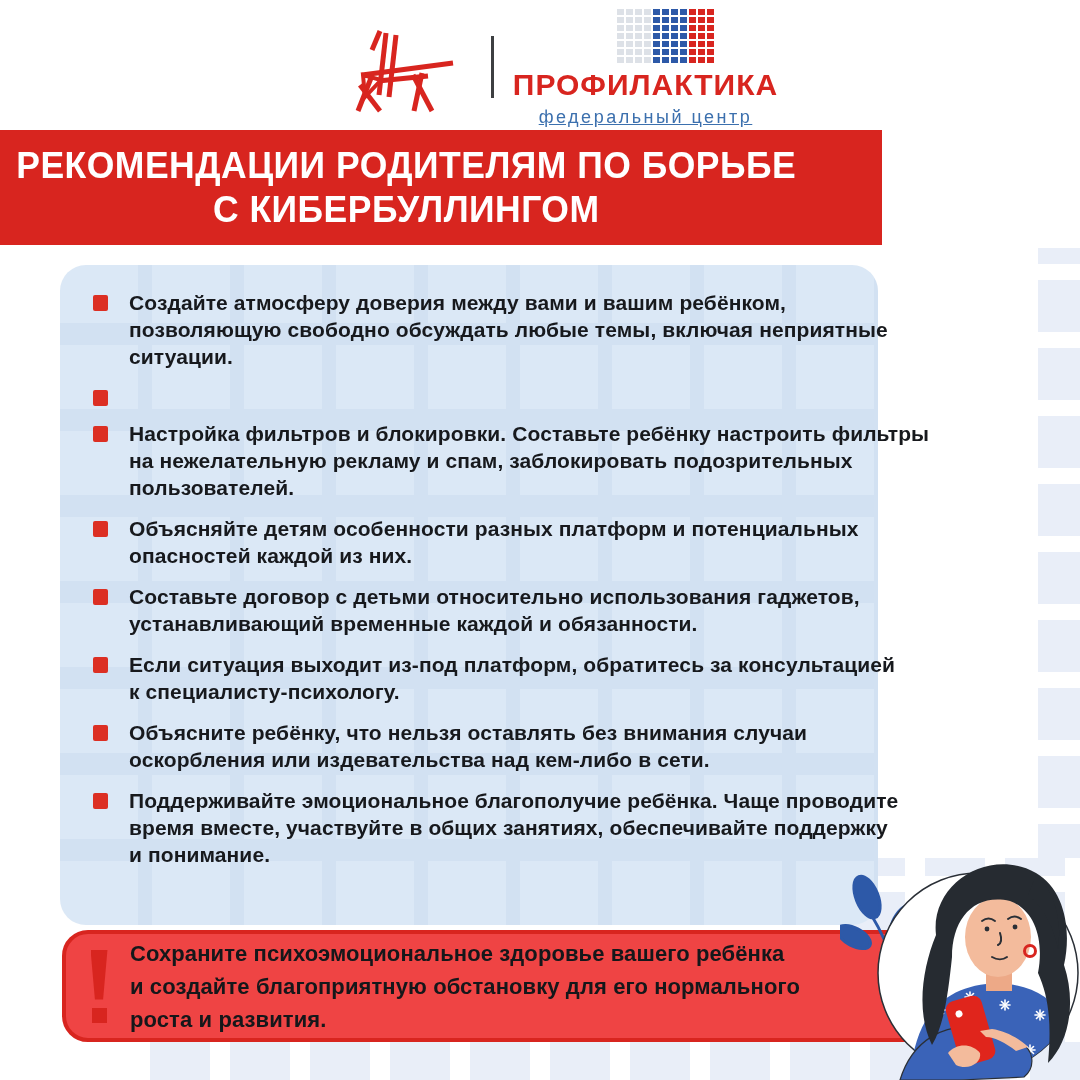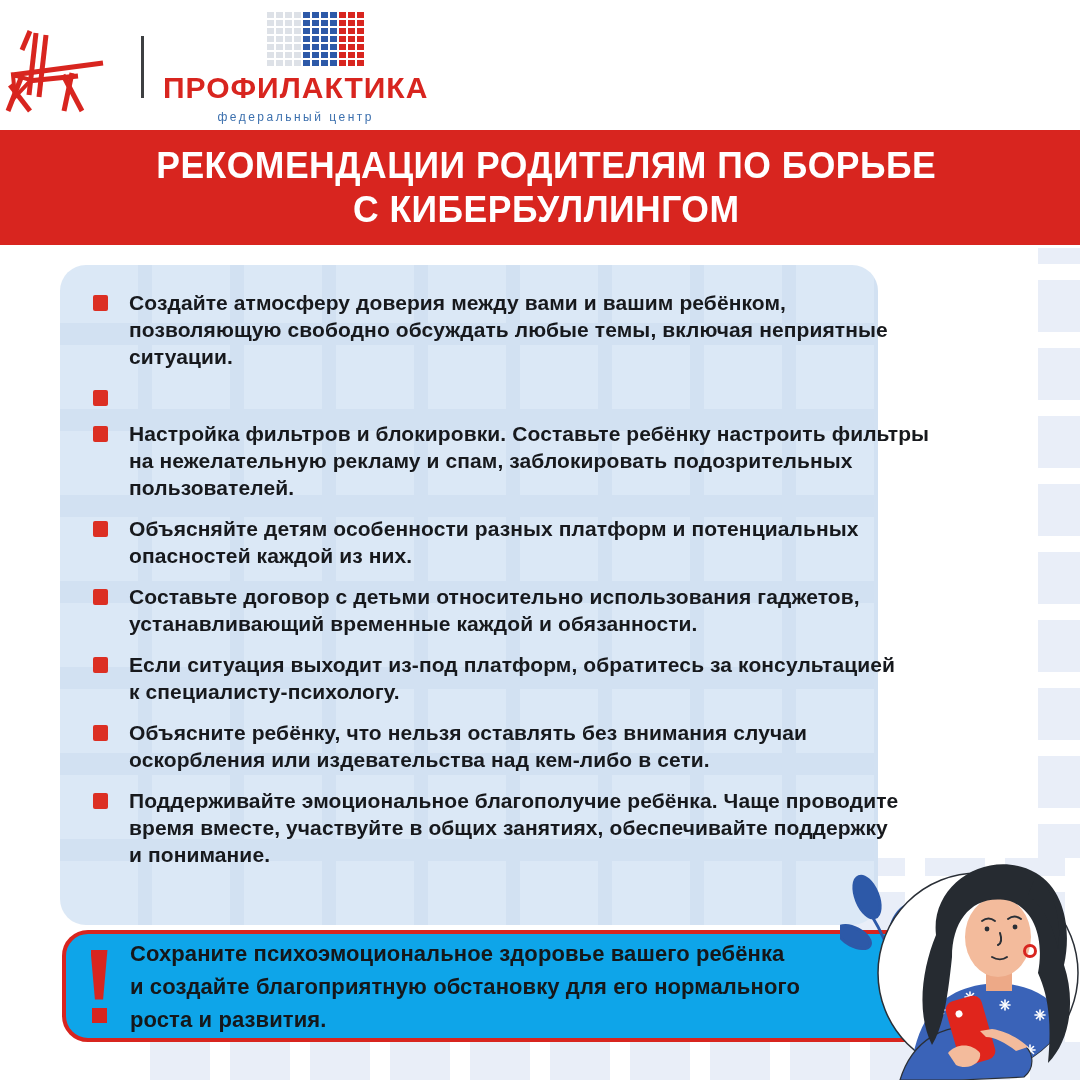--- a/index.html
+++ b/index.html
@@ -20,45 +20,45 @@
       #e9eef8;
     z-index:0;
   }
   .bg-right   { left:1038px; top:248px; width:42px;  height:832px; }
   .bg-lowerright { left:845px; top:858px; width:235px; height:222px; }
   .bg-bottom  { left:150px; top:1042px; width:930px; height:38px; }
 
   
   .header {
     position:absolute; left:0; top:12px; width:1080px; height:110px;
-    display:flex; align-items:center; justify-content:flex-start; gap:19px;
+    display:flex; align-items:center; justify-content:center; gap:19px;
     z-index:2;
+    padding-left:48px;
   }
   .chair-logo { width:122px; height:96px; }
   .header-divider { width:3px; height:62px; background:#3d3f41; }
   .org-block { display:flex; flex-direction:column; align-items:center; }
   .pixel-grid { display:grid; grid-template-columns:repeat(11, 7px); grid-auto-rows:6px; gap:2px; margin-bottom:7px; margin-left:40px;}
   .px { width:7px; height:6px; }
   .px.g { background:#dde1e7; }
   .px.b { background:#2d59a8; }
   .px.r { background:#d8251f; }
   .org-name {
     color:#d8251f; font-weight:700; font-size:30px; letter-spacing:1px; line-height:1;
   }
   .org-subtitle {
-    color:#3c70ae; font-size:12px; letter-spacing:2.5px; margin-top:8px; line-height:1;
+    color:#3c70ae; font-size:18px; letter-spacing:2.5px; margin-top:8px; line-height:1;text-decoration:underline;
   }
 
   
   .banner {
-    position:absolute; left:0; top:130px; width:1080px; height:115px;
+    position:absolute; left:0; top:130px; width:882px; height:115px;
     background:#d8251f;
-    display:flex; align-items:center; justify-content:center;
+    display:flex; align-items:center; 
     z-index:1;
-    padding-left:12px;
   }
   .banner-title {
     color:#ffffff; font-weight:700; font-size:37px; line-height:44px;
     text-align:center; white-space:pre; letter-spacing:0.5px;
     transform:scaleX(0.96);
   }
 
   
   .panel {
     position:absolute; left:60px; top:265px; width:818px; height:660px;
@@ -77,21 +77,21 @@
     background:#dc2f23; border-radius:2px;
   }
   .item-text {
     color:#17191d; font-weight:700; font-size:21px; line-height:27px;
     white-space:pre; letter-spacing:0.1px;
   }
 
   
   .note-box {
     position:absolute; left:62px; top:930px; width:951px; height:112px;
-    background:#0ea5e9; border:4px solid #d8251f; border-radius:26px;
+    background:#ef4444; border:4px solid #d8251f; border-radius:26px;
     display:flex; align-items:center;
     padding-left:24px;
     z-index:2;
   }
   .exclaim { width:18px; margin-right:22px; display:flex; flex-direction:column; align-items:center; }
   .exclaim-bar {
     width:17px; height:50px; background:#d8251f;
     clip-path:polygon(0 0, 100% 0, 74% 100%, 26% 100%);
   }
   .exclaim-dot { width:15px; height:15px; background:#d8251f; margin-top:8px; }

